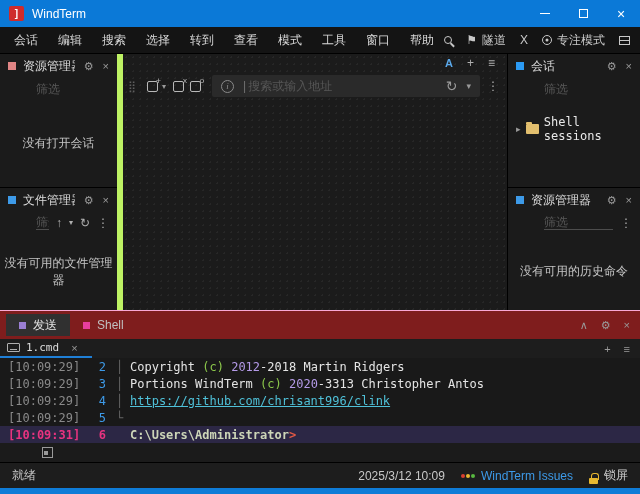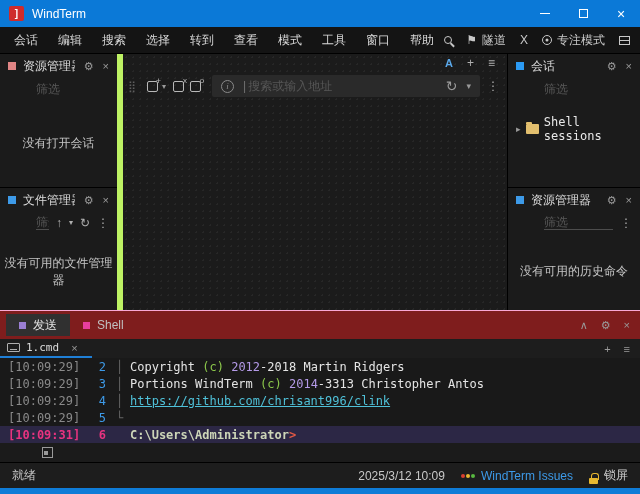--- a/index.html
+++ b/index.html
@@ -300,21 +300,21 @@
         <span class="doctab-label">1.cmd</span>
         <span class="doctab-close">×</span>
       </span>
       <span class="subtabs-right">
         <span>+</span>
         <span>≡</span>
       </span>
     </div>
     <div class="terminal">
         <div class="trow"><span class="t-ts">[10:09:29]</span><span class="t-num">2</span><span class="t-guide">│</span><span class="t-text"><span class="c-white">Copyright </span><span class="c-green">(c) </span><span class="c-purple">2012</span><span class="c-white">-2018 Martin Ridgers</span></span></div>
-        <div class="trow"><span class="t-ts">[10:09:29]</span><span class="t-num">3</span><span class="t-guide">│</span><span class="t-text"><span class="c-white">Portions WindTerm </span><span class="c-green">(c) </span><span class="c-purple">2014</span><span class="c-white">-3313 Christopher Antos</span></span></div>
+        <div class="trow"><span class="t-ts">[10:09:29]</span><span class="t-num">3</span><span class="t-guide">│</span><span class="t-text"><span class="c-white">Portions WindTerm </span><span class="c-green">(c) </span><span class="c-purple">2020</span><span class="c-white">-3313 Christopher Antos</span></span></div>
         <div class="trow"><span class="t-ts">[10:09:29]</span><span class="t-num">4</span><span class="t-guide">│</span><span class="t-text"><span class="c-link">https://github.com/chrisant996/clink</span></span></div>
         <div class="trow"><span class="t-ts">[10:09:29]</span><span class="t-num">5</span><span class="t-guide">└</span><span class="t-text"></span></div>
         <div class="trow trow-active"><span class="t-ts">[10:09:31]</span><span class="t-num">6</span><span class="t-guide"></span><span class="t-text"><span class="c-prompt">C:\Users\Administrator</span><span class="c-red">&gt;</span></span></div>
       </div>
     <div class="send-row">
       <span class="send-icon"></span>
     </div>
   </div>
 
   <div class="statusbar">

